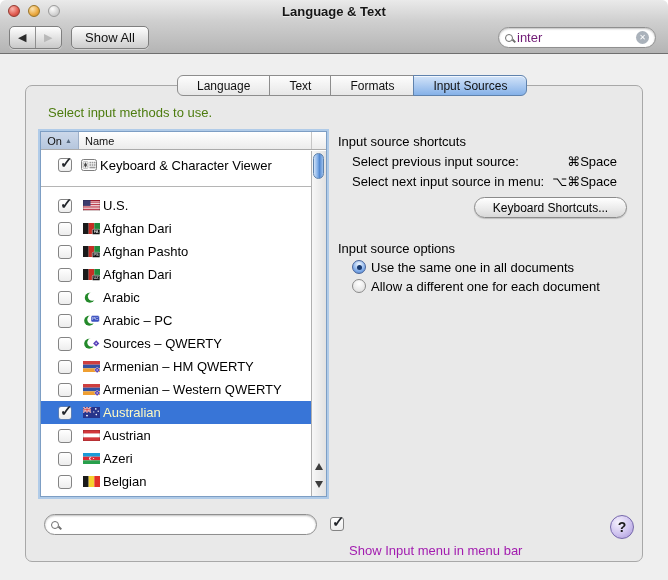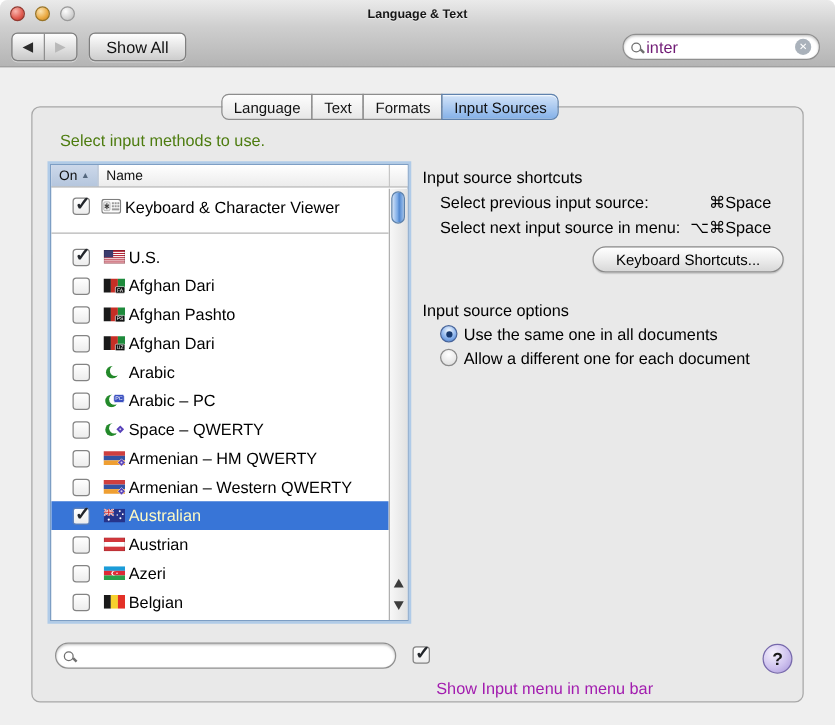--- a/index.html
+++ b/index.html
@@ -9,42 +9,42 @@
   
   .chrome{position:absolute;top:0;left:0;width:668px;height:54px;
     background:linear-gradient(#eaeaea,#cfcfcf 40%,#b4b4b4);border-bottom:1px solid #6f6f6f;border-radius:6px 6px 0 0;}
   .titlebar{position:absolute;top:0;left:0;right:0;height:22px;}
   .traffic{position:absolute;left:8px;top:5px;display:flex;gap:8px;}
   .light{width:12px;height:12px;border-radius:50%;}
   .light.red{background:radial-gradient(circle at 35% 30%,#f9b6ae,#e05a4f 60%,#b13a30);border:1px solid #93382f;}
   .light.yellow{background:radial-gradient(circle at 35% 30%,#fbe4b2,#eaa83f 60%,#bb7f27;);border:1px solid #997426;background:radial-gradient(circle at 35% 30%,#fbe4b2,#eaa83f 60%,#bb7f27);}
   .light.gray{background:radial-gradient(circle at 35% 30%,#fdfdfd,#d3d3d3 60%,#b7b7b7);border:1px solid #9a9a9a;}
   .win-title{position:absolute;top:0;left:0;right:0;height:22px;line-height:23px;text-align:center;
-    font-size:10px;font-weight:bold;color:#161616;text-shadow:0 1px 0 rgba(255,255,255,.5);}
+    font-size:13px;font-weight:bold;color:#161616;text-shadow:0 1px 0 rgba(255,255,255,.5);}
   .toolbar{position:absolute;top:22px;left:0;right:0;height:31px;}
   .nav-group{position:absolute;left:9px;top:4px;width:53px;height:23px;display:flex;border:1px solid #7f7f7f;
     border-radius:5px;overflow:hidden;background:linear-gradient(#fefefe,#c9c9c9);box-shadow:0 1px 0 rgba(255,255,255,.4);}
   .nav-btn{width:26px;display:flex;align-items:center;justify-content:center;font-size:11px;}
   .nav-btn.back{border-right:1px solid #8f8f8f;color:#2a2a2a;}
   .nav-btn.fwd{color:#b9b9b9;}
   .show-all{position:absolute;left:71px;top:4px;height:23px;padding:0 13px;border:1px solid #7f7f7f;border-radius:5px;
     background:linear-gradient(#fefefe,#cdcdcd);font-size:13px;color:#111;line-height:21px;box-shadow:0 1px 0 rgba(255,255,255,.4);}
   .search-pill{display:flex;align-items:center;gap:4px;background:#fff;border:1px solid #8f8f8f;border-radius:11px;
     padding:0 6px;box-shadow:inset 0 1px 2px rgba(0,0,0,.25);}
   .tb-search{position:absolute;left:498px;top:5px;width:158px;height:21px;}
   .mag{position:relative;width:8px;height:8px;border:1.5px solid #6f6f6f;border-radius:50%;flex:none;}
   .mag::after{content:"";position:absolute;width:4px;height:1.6px;background:#6f6f6f;transform:rotate(45deg);right:-3.5px;bottom:-1px;}
   .search-text{font-size:13px;color:#701a75;flex:1;}
   .clear-btn{width:13px;height:13px;border-radius:50%;background:#aab2bb;color:#fff;font-size:8px;line-height:13px;
     text-align:center;flex:none;}
   .clear-btn::before{content:"✕";}
 
   
   .tabstrip{position:absolute;top:75px;left:177px;height:21px;display:flex;font-size:12px;z-index:3;}
-  .tab{padding:0 9px;display:flex;align-items:center;background:linear-gradient(#fdfdfd,#e7e7e7);
+  .tab{padding:0 19px;display:flex;align-items:center;background:linear-gradient(#fdfdfd,#e7e7e7);
     border:1px solid #8d8d8d;margin-left:-1px;color:#111;}
   .tab:first-child{border-radius:6px 0 0 6px;margin-left:0;}
   .tab:last-child{border-radius:0 6px 6px 0;}
   .tab[data-active="true"]{background:linear-gradient(#d3e4f9,#85b1e8);border-color:#5f82ad;
     box-shadow:inset 0 1px 0 rgba(255,255,255,.7);}
 
   
   .content-box{position:absolute;left:25px;top:85px;width:618px;height:477px;background:#e9e9e9;
     border:1px solid #a8a8a8;border-radius:7px;}
   .select-label{position:absolute;left:48px;top:105px;font-size:13px;color:#4d7c0f;}
@@ -274,21 +274,21 @@
       </div>
 
       <div class="row" data-selected="false">
         <span class="cb" data-checked="false"></span>
         <svg class="flag" width="17" height="11" viewBox="0 0 17 11">
           <circle cx="6.2" cy="5.8" r="5" fill="#23892a"></circle>
             <circle cx="8.6" cy="4.5" r="4.3" fill="#fff"></circle>
           <polygon points="13.2,2.3 16.3,5.4 13.2,8.5 10.1,5.4" fill="#5741b8"></polygon>
           <circle cx="13.2" cy="5.4" r="0.8" fill="#d9d2f4"></circle>
         </svg>
-        <span class="lbl">Space – QWERTY</span>
+        <span class="lbl">Sources – QWERTY</span>
       </div>
 
       <div class="row" data-selected="false">
         <span class="cb" data-checked="false"></span>
         <svg class="flag" width="17" height="12" viewBox="0 0 17 12" style="overflow:visible">
           <rect width="17" height="3.67" fill="#ce3f3f"></rect>
             <rect y="3.67" width="17" height="3.67" fill="#3353a3"></rect>
             <rect y="7.33" width="17" height="3.67" fill="#ef9f32"></rect>
           <polygon points="14.2,6 17.2,9 14.2,12 11.2,9" fill="#5741b8" stroke="#fff" stroke-width="0.4"></polygon>
           <circle cx="14.2" cy="9" r="0.8" fill="#d9d2f4"></circle>

